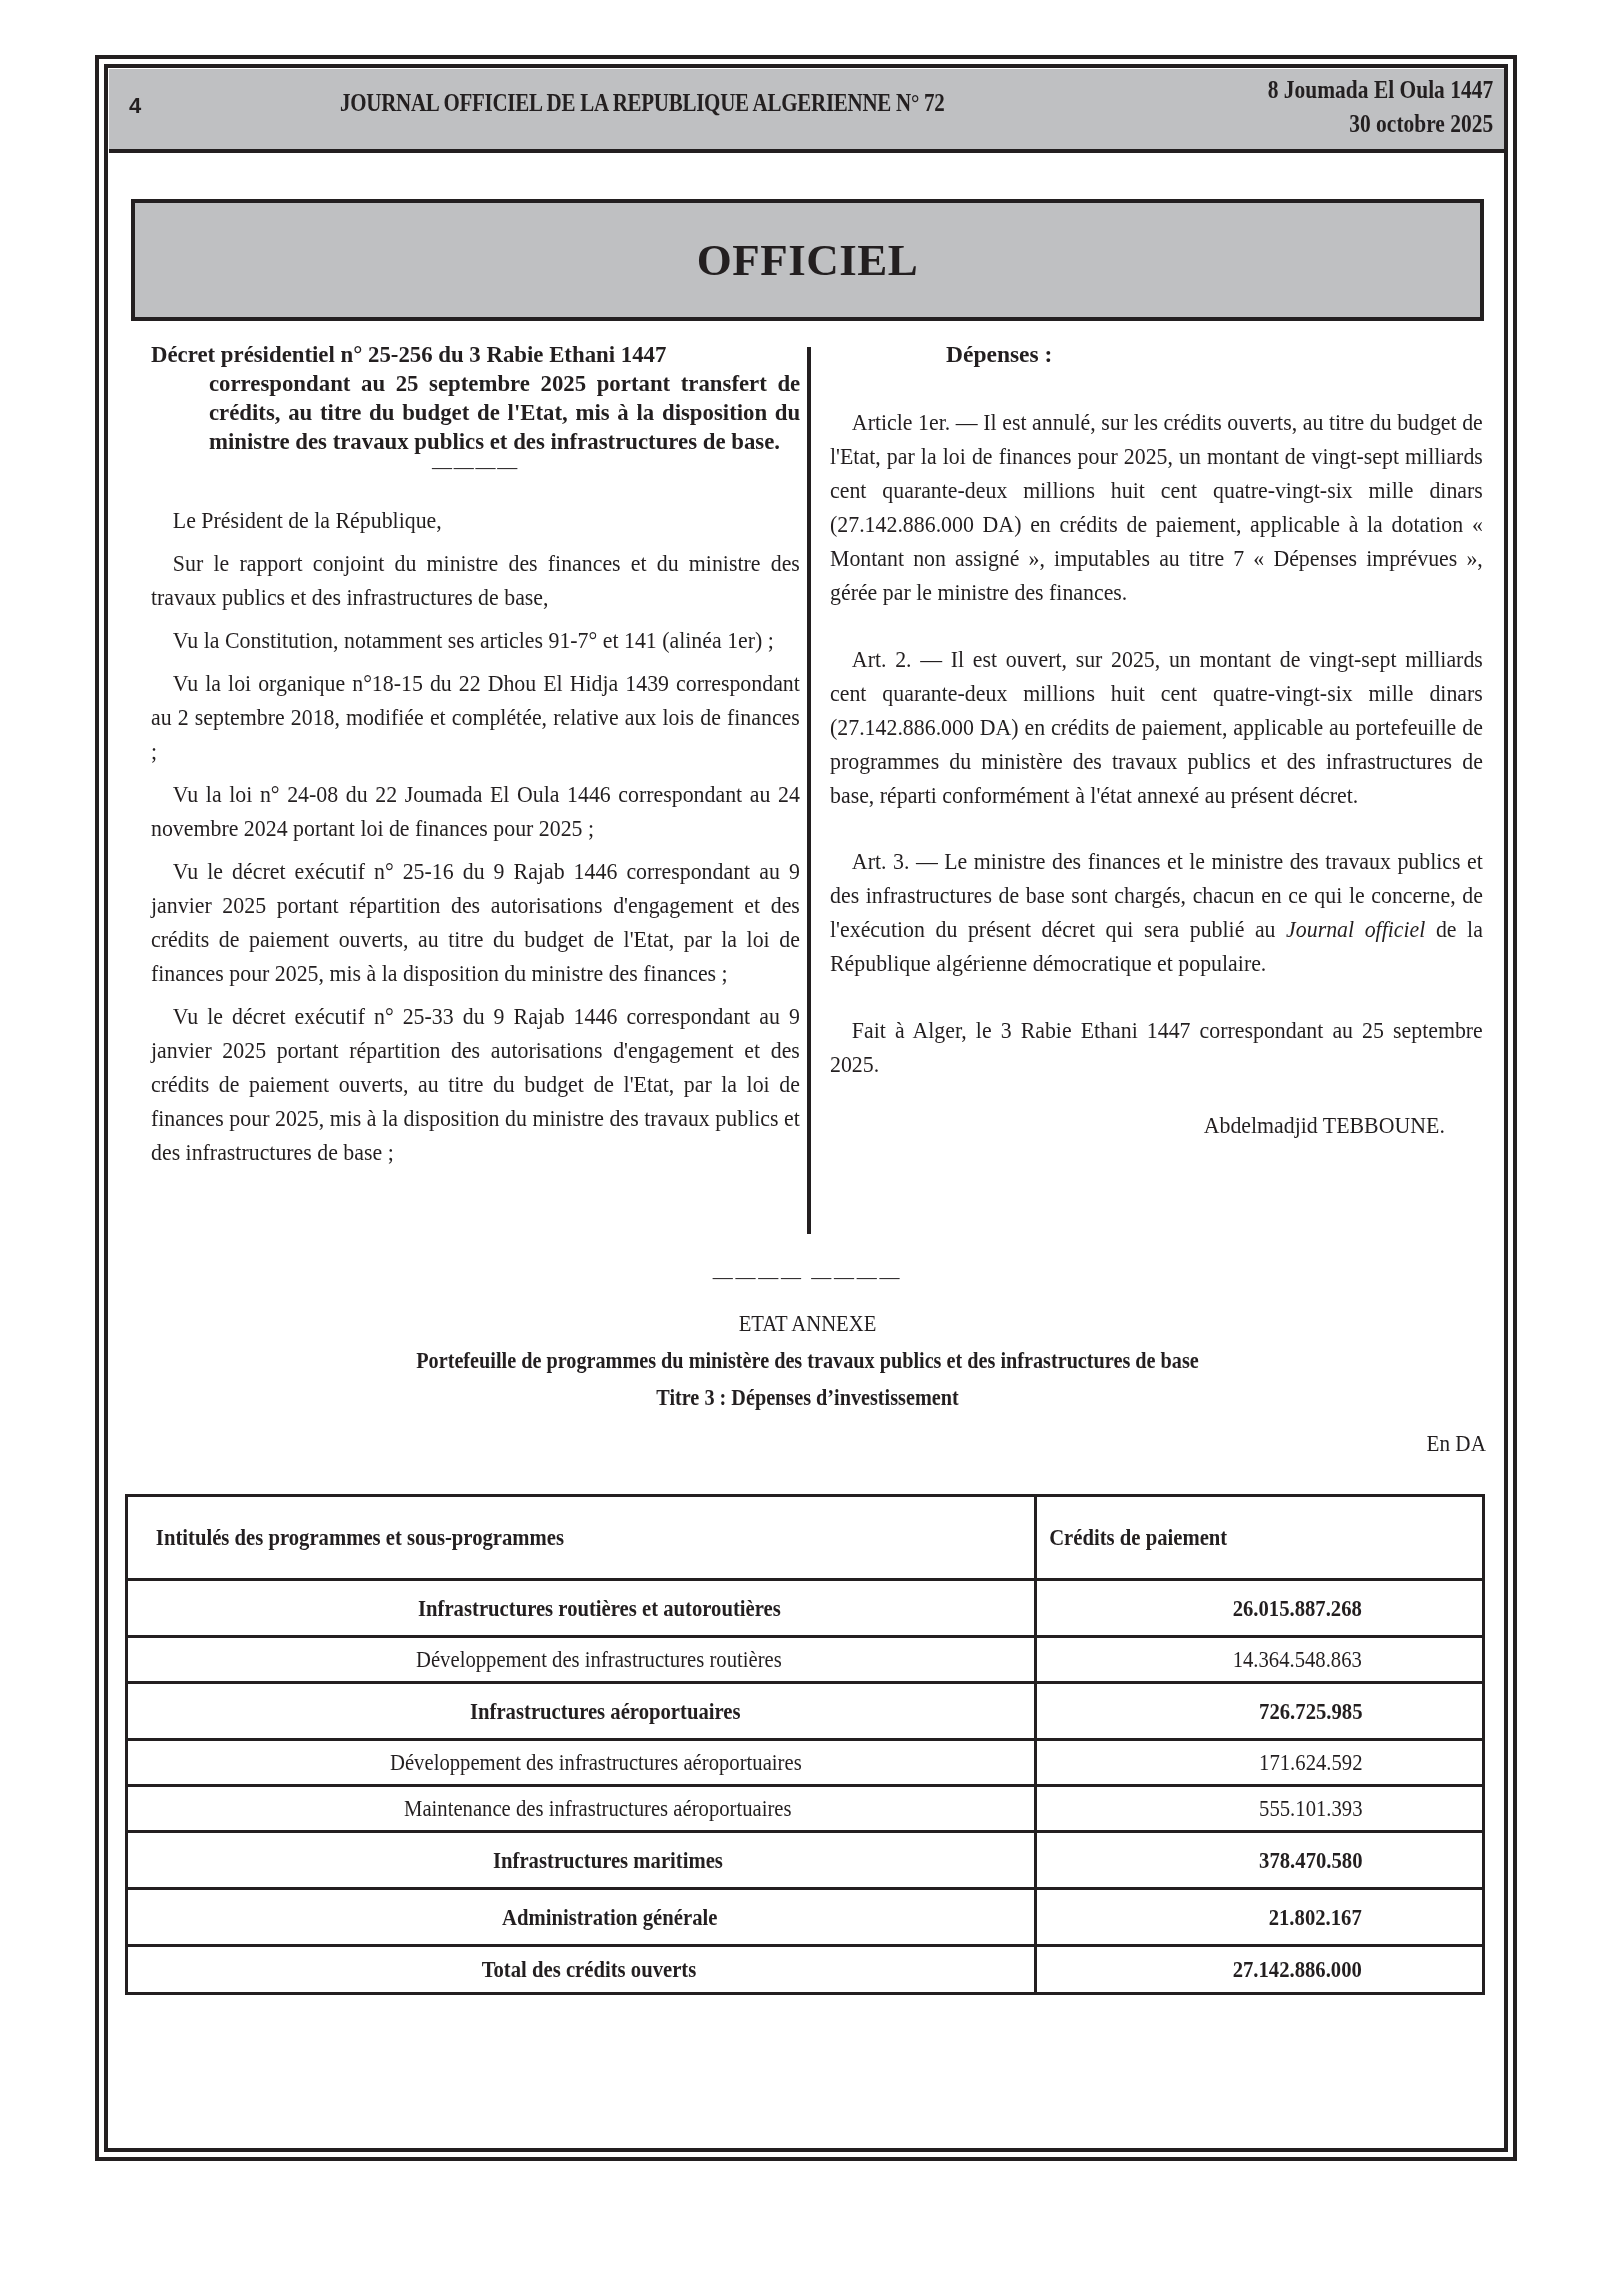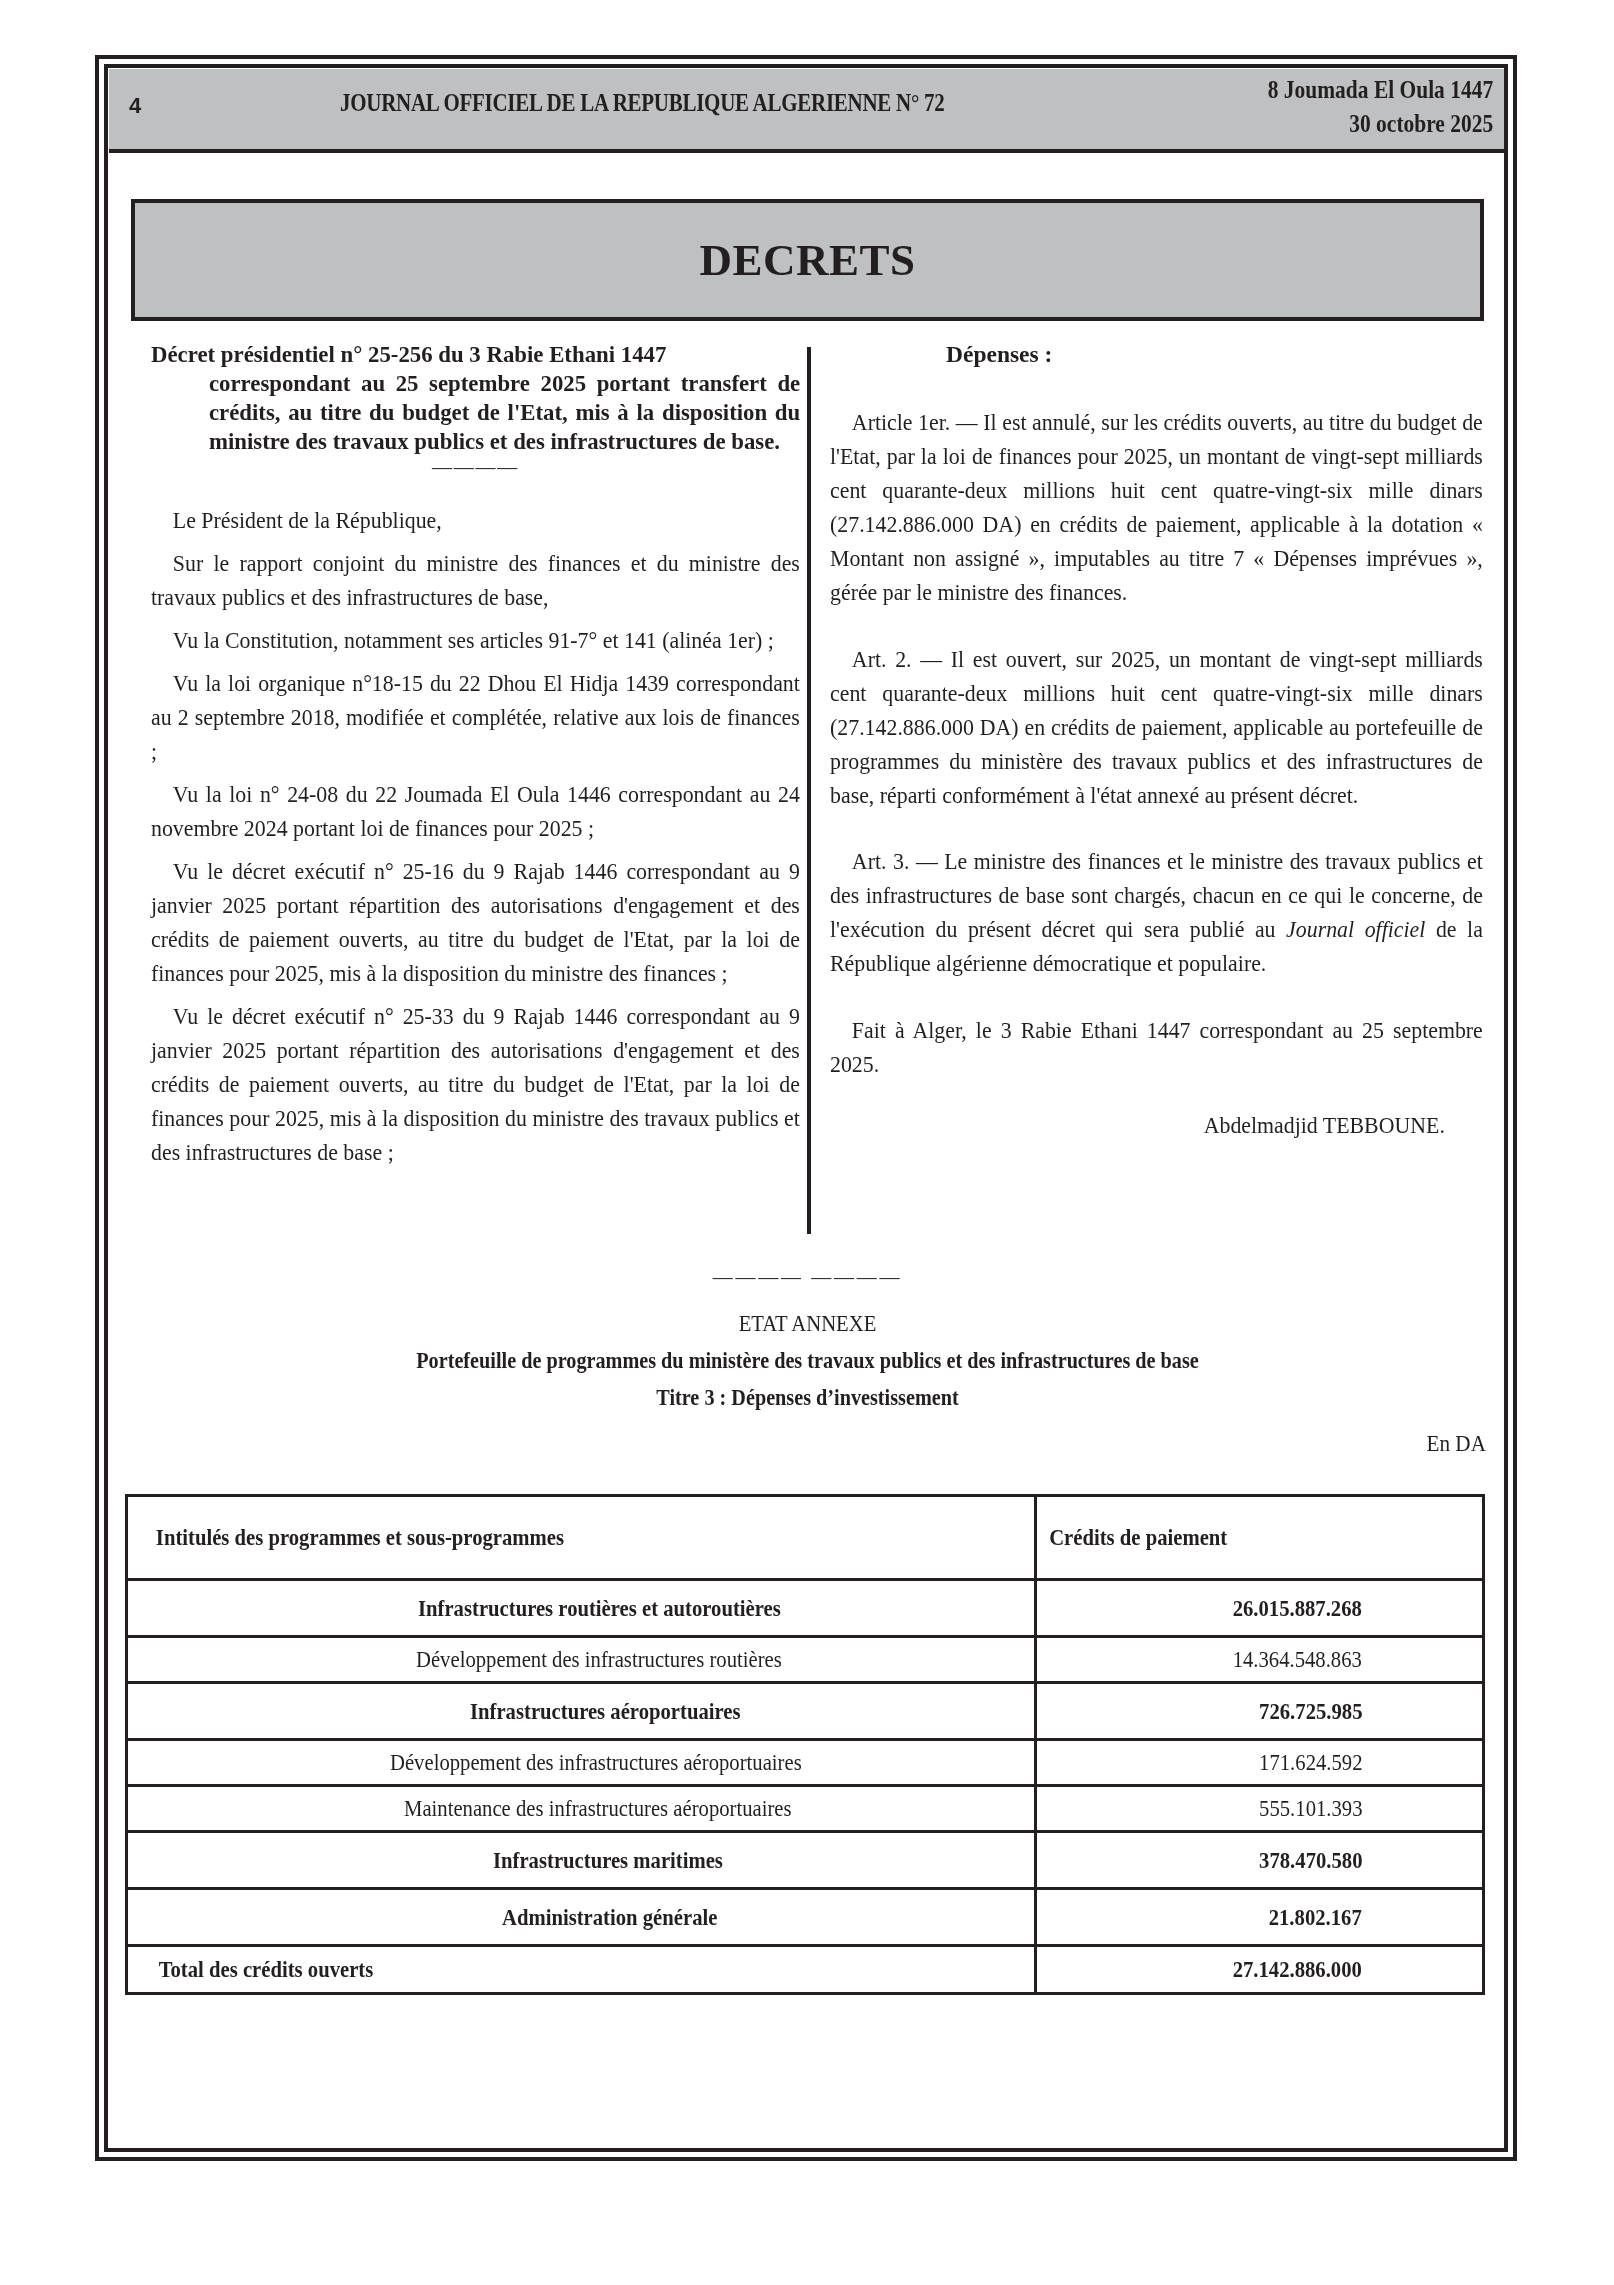--- a/index.html
+++ b/index.html
@@ -33,42 +33,42 @@
     table.annex td, table.annex th { border: 3.6px solid #231f20; padding: 0; }
     table.annex th { height: 81px; font-weight: bold; text-align: left; }
     table.annex th span, table.annex td span { display: inline-block; transform: scaleX(0.88); }
     table.annex td { height: 43px; }
     table.annex td.label { padding-left: 86px; text-align: center; }
     table.annex td.label span { transform-origin: left center; }
     table.annex td.val { text-align: right; padding-right: 120px; }
     table.annex td.val span { transform-origin: right center; }
     table.annex tr.prog td { font-weight: bold; height: 54px; }
     table.annex tr.total td { font-weight: bold; height: 45px; }
-    table.annex tr.total td.label { text-align: left; padding-left: 16px; }
+    table.annex tr.total td.label { text-align: center; padding-left: 16px; }
     table.annex tr.total td.label span { transform-origin: center center; }
     .col-w1 { width: 906px; }
     em { font-style: italic; }
   </style>
 </head>
 <body>
 
 <div class="frame-outer"></div>
 <div class="frame-inner"></div>
 
 <div class="header-band">
   <span class="hdr-page">4</span>
   <span class="hdr-title">JOURNAL OFFICIEL DE LA REPUBLIQUE ALGERIENNE N° 72</span>
   <div class="hdr-date">
     <div>8 Joumada El Oula 1447</div>
     <div>30 octobre 2025</div>
   </div>
 </div>
 
 <div class="banner">
-  <span class="banner-title">DECRETS</span>
+  <span class="banner-title">OFFICIEL</span>
 </div>
 
 <div class="col col-left">
   <div class="decree-title">
     <span class="first">Décret présidentiel n° 25-256 du 3 Rabie Ethani 1447</span>
     <span class="rest">correspondant au 25 septembre 2025 portant transfert de crédits, au titre du budget de l'Etat, mis à la disposition du ministre des travaux publics et des infrastructures de base.</span>
   </div>
   <div class="dash-sep">————</div>
   <p>Le Président de la République,</p>
   <p>Sur le rapport conjoint du ministre des finances et du ministre des travaux publics et des infrastructures de base,</p>

